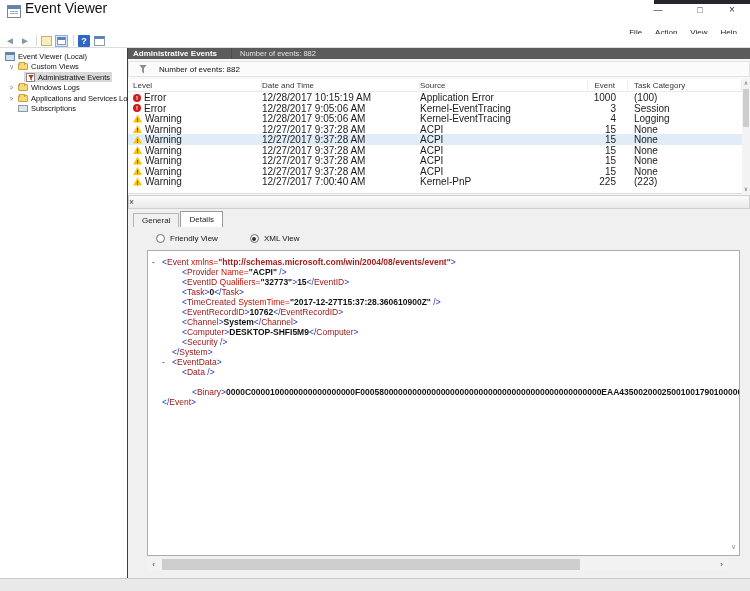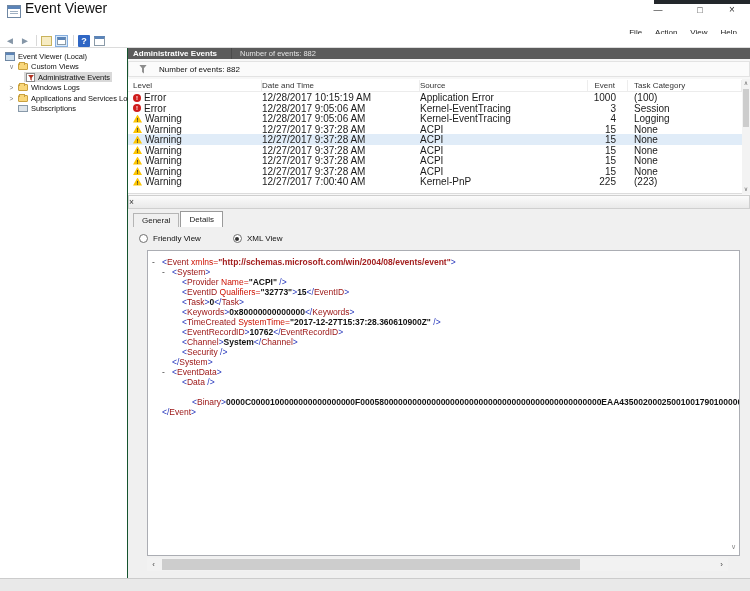--- a/index.html
+++ b/index.html
@@ -72,21 +72,21 @@
   #vs-up{top:0;} #vs-down{bottom:0;}
   #vs-thumb{position:absolute;left:1px;top:10px;width:6px;height:38px;background:#cdcdcd;}
   
   #dpane{position:absolute;left:128px;top:195px;width:622px;height:383px;background:#f0f0f0;}
   #dhdr{position:absolute;left:128px;top:195px;width:622px;height:14px;background:linear-gradient(#fbfbfb,#e9e9e9);border:1px solid #cfcfcf;box-sizing:border-box;display:flex;align-items:center;}
   #dtitle{font-size:8.5px;font-weight:bold;color:#111;margin-left:5px;flex:1;}
   #dclose{font-size:8.5px;color:#333;margin-right:7px;}
   #tabs{position:absolute;left:133px;top:211px;height:16px;display:flex;align-items:flex-end;}
   .tab{font-size:8px;color:#222;padding:0 8px;height:13px;line-height:13px;background:#f0f0f0;border:1px solid #b5b5b5;border-bottom:none;margin-right:1px;margin-top:30px;}
   .tab.active{background:#fff;border-color:#9a9a9a;height:15px;line-height:15px;position:relative;z-index:2;}
-  #radios{position:absolute;left:139px;top:234px;display:flex;align-items:center;}
+  #radios{position:absolute;left:156px;top:234px;display:flex;align-items:center;}
   .rgroup{display:flex;align-items:center;margin-right:32px;}
   .radio{width:9px;height:9px;border:1px solid #707070;border-radius:50%;background:#fff;position:relative;box-sizing:border-box;}
   .radio.on:after{content:"";position:absolute;left:1.5px;top:1.5px;width:4px;height:4px;border-radius:50%;background:#333;}
   .rlabel{font-size:8px;color:#111;margin-left:5px;}
   
   #xmlbox{position:absolute;left:147px;top:250px;width:593px;height:306px;background:#fff;border:1px solid #abadb3;box-sizing:border-box;overflow:hidden;}
   #xmlcontent{padding:6px 0 0 4px;}
   .xline{height:10px;line-height:10px;font-size:8.5px;white-space:pre;}
   .x-m{display:inline-block;width:10px;color:#444;}
   .x-p{color:#2233bb;}
@@ -297,28 +297,27 @@
       <span class="rlabel">Friendly View</span>
     </span>
     <span class="rgroup">
       <span class="radio on"></span>
       <span class="rlabel">XML View</span>
     </span>
   </div>
 <div id="xmlbox">
   <div id="xmlcontent">
       <div class="xline" style="padding-left: 0px;"><span class="x-m">-</span><span class="x-p">&lt;</span><span class="x-t">Event</span><span class="x-a"> xmlns=</span><span class="x-u">"http://schemas.microsoft.com/win/2004/08/events/event"</span><span class="x-p">&gt;</span></div>
-      <div class="xline" style="padding-left: 10px;"><span class="x-m">-</span><span class="x-p">&lt;</span><span class="x-t">System</span><span class="x-p">&gt;</span></div>
       <div class="xline" style="padding-left: 30px;"><span class="x-p">&lt;</span><span class="x-t">Provider</span><span class="x-a"> Name=</span><span class="x-v">"ACPI"</span><span class="x-p"> /&gt;</span></div>
       <div class="xline" style="padding-left: 30px;"><span class="x-p">&lt;</span><span class="x-t">EventID</span><span class="x-a"> Qualifiers=</span><span class="x-v">"32773"</span><span class="x-p">&gt;</span><span class="x-x">15</span><span class="x-p">&lt;/</span><span class="x-t">EventID</span><span class="x-p">&gt;</span></div>
       <div class="xline" style="padding-left: 30px;"><span class="x-p">&lt;</span><span class="x-t">Task</span><span class="x-p">&gt;</span><span class="x-x">0</span><span class="x-p">&lt;/</span><span class="x-t">Task</span><span class="x-p">&gt;</span></div>
-      <div class="xline" style="padding-left: 30px;"><span class="x-p">&lt;</span><span class="x-t">Keywords</span><span class="x-p">&gt;</span><span class="x-x">0x80000000000000</span><span class="x-p">&lt;/</span><span class="x-t">Keywords</span><span class="x-p">&gt;</span></div>
       <div class="xline" style="padding-left: 30px;"><span class="x-p">&lt;</span><span class="x-t">TimeCreated</span><span class="x-a"> SystemTime=</span><span class="x-v">"2017-12-27T15:37:28.360610900Z"</span><span class="x-p"> /&gt;</span></div>
       <div class="xline" style="padding-left: 30px;"><span class="x-p">&lt;</span><span class="x-t">EventRecordID</span><span class="x-p">&gt;</span><span class="x-x">10762</span><span class="x-p">&lt;/</span><span class="x-t">EventRecordID</span><span class="x-p">&gt;</span></div>
       <div class="xline" style="padding-left: 30px;"><span class="x-p">&lt;</span><span class="x-t">Channel</span><span class="x-p">&gt;</span><span class="x-x">System</span><span class="x-p">&lt;/</span><span class="x-t">Channel</span><span class="x-p">&gt;</span></div>
+      <div class="xline" style="padding-left: 30px;"><span class="x-p">&lt;</span><span class="x-t">Computer</span><span class="x-p">&gt;</span><span class="x-x">DESKTOP-SHFI5M9</span><span class="x-p">&lt;/</span><span class="x-t">Computer</span><span class="x-p">&gt;</span></div>
       <div class="xline" style="padding-left: 30px;"><span class="x-p">&lt;</span><span class="x-t">Security</span><span class="x-p"> /&gt;</span></div>
       <div class="xline" style="padding-left: 20px;"><span class="x-p">&lt;/</span><span class="x-t">System</span><span class="x-p">&gt;</span></div>
       <div class="xline" style="padding-left: 10px;"><span class="x-m">-</span><span class="x-p">&lt;</span><span class="x-t">EventData</span><span class="x-p">&gt;</span></div>
       <div class="xline" style="padding-left: 30px;"><span class="x-p">&lt;</span><span class="x-t">Data</span><span class="x-p"> /&gt;</span></div>
       <div class="xline blank"></div>
       <div class="xline" style="padding-left: 40px;"><span class="x-p">&lt;</span><span class="x-t">Binary</span><span class="x-p">&gt;</span><span class="x-x">0000C0000100000000000000000F000580000000000000000000000000000000000000000000000EAA435002000250010017901000000000000000000</span></div>
       <div class="xline" style="padding-left: 10px;"><span class="x-p">&lt;/</span><span class="x-t">Event</span><span class="x-p">&gt;</span></div>
     </div>
   <span id="xmlcorner">∨</span>
 </div>

